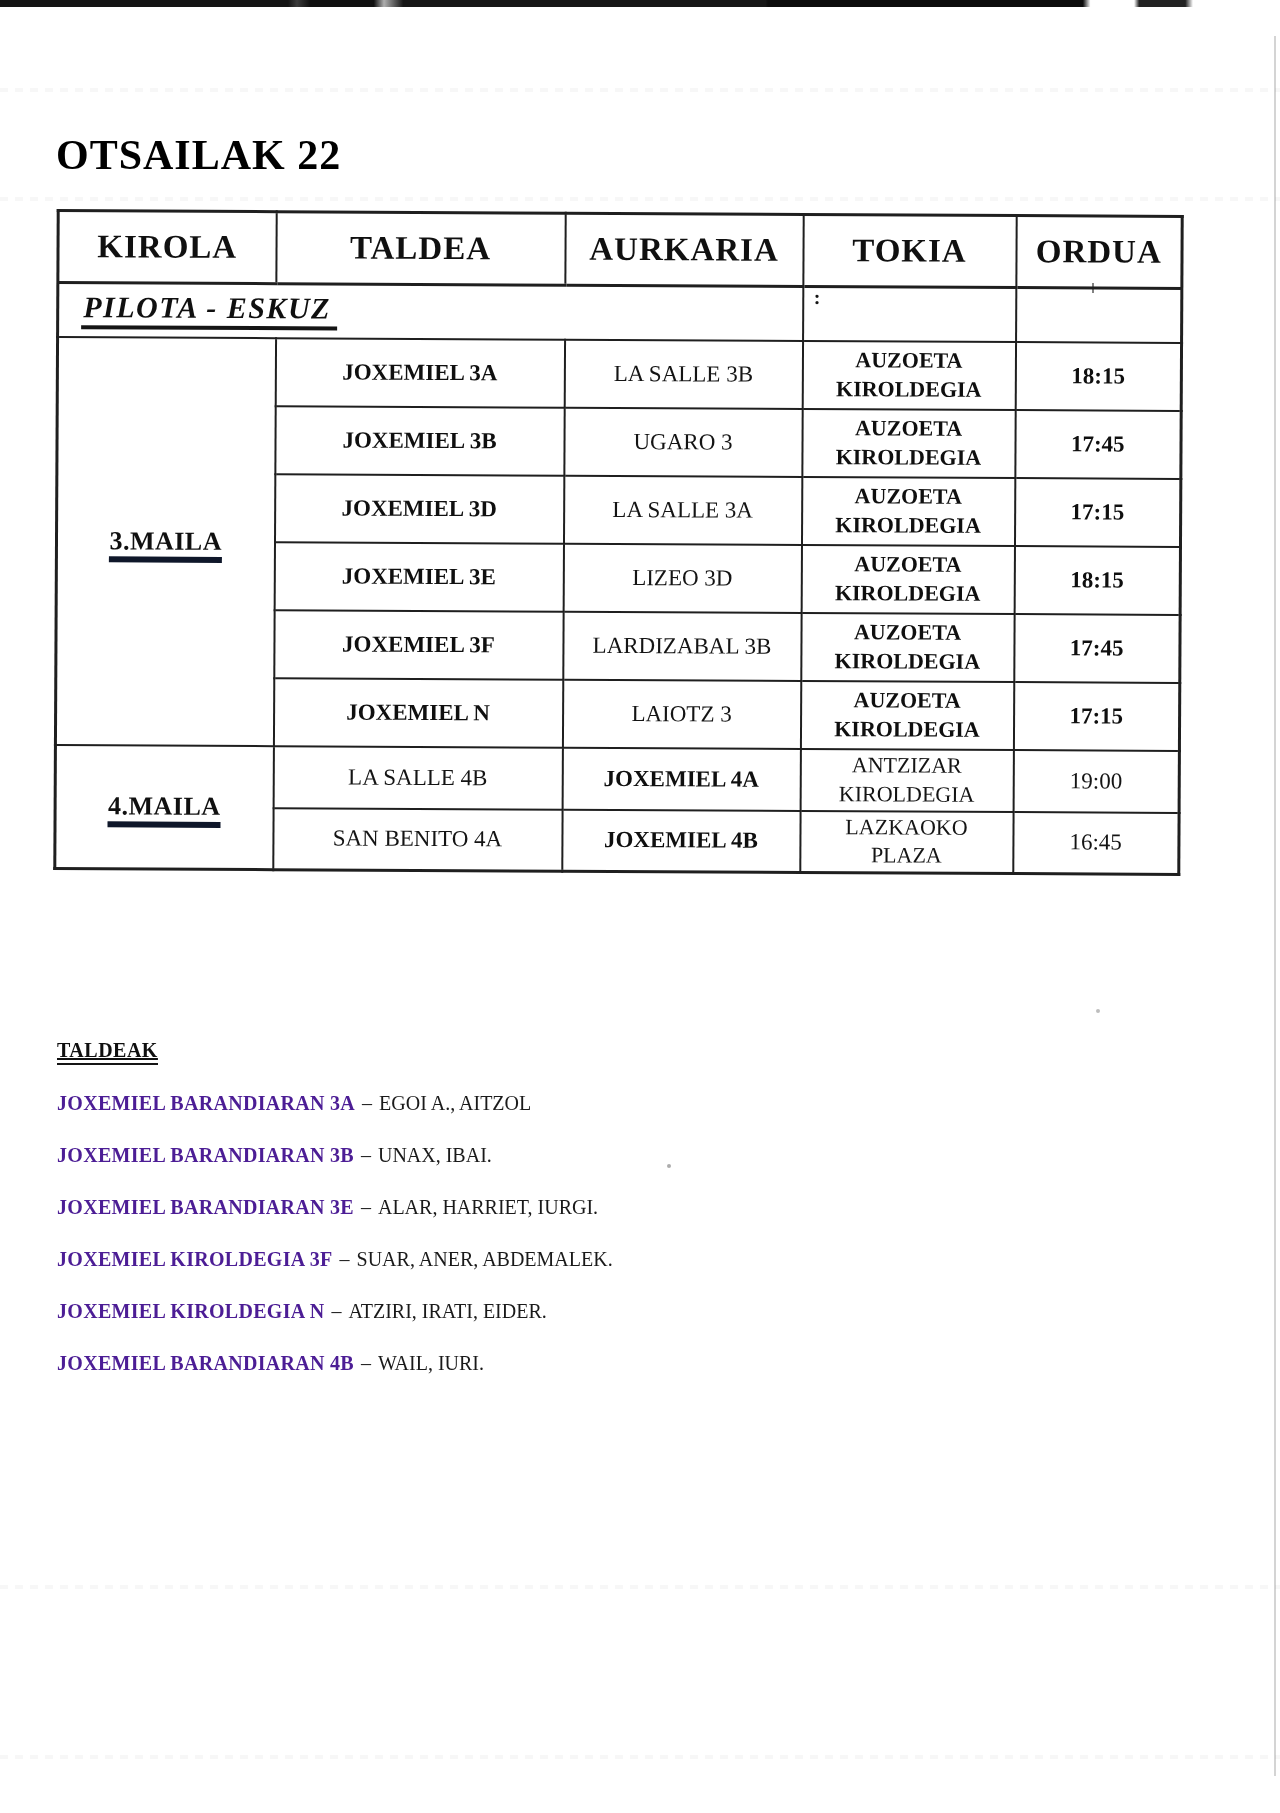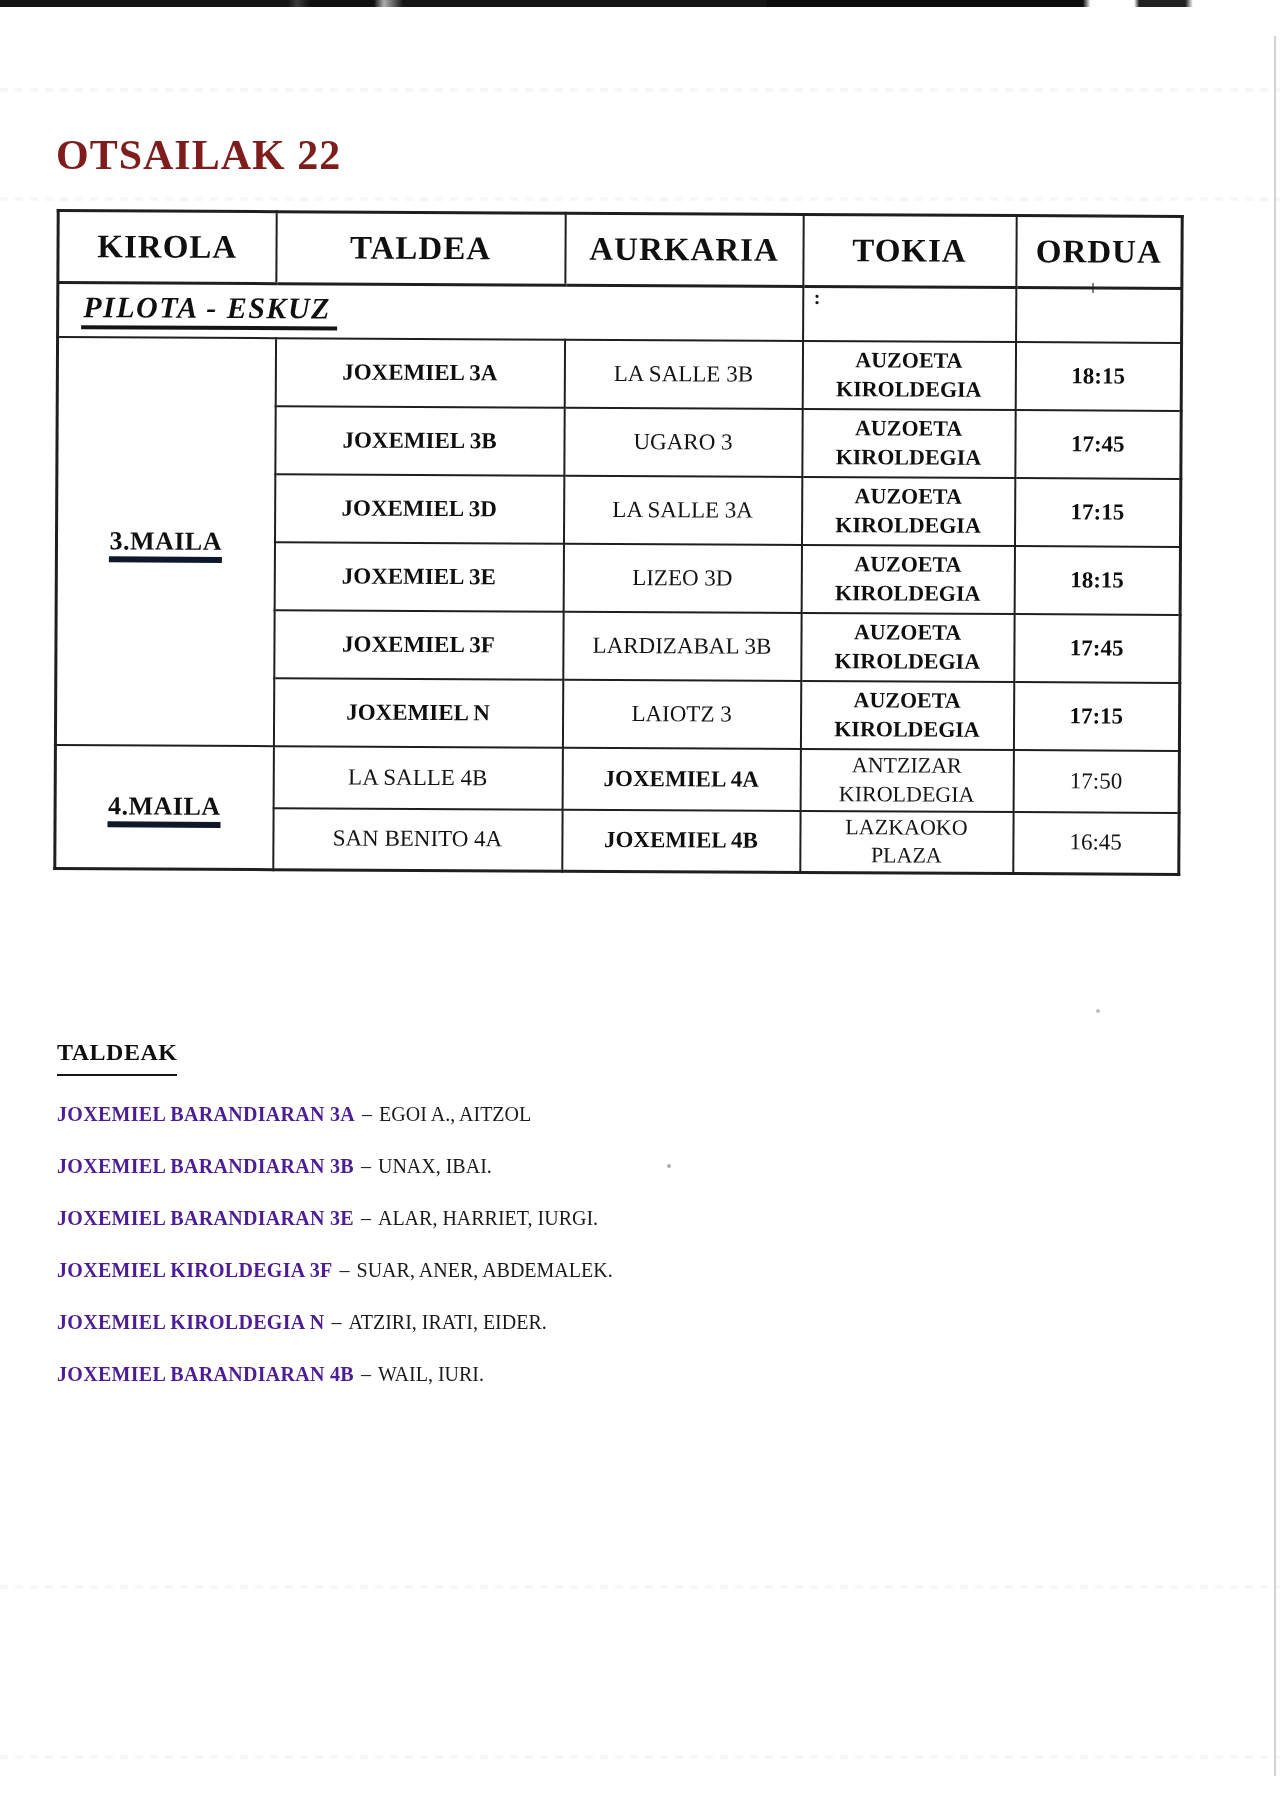--- a/index.html
+++ b/index.html
@@ -31,21 +31,21 @@
     background: rgba(120,120,120,0.32);
   }
   .speck { position: absolute; background: #5a5a5a; }
   .speck-a { left: 1092px; top: 283px; width: 2px; height: 10px; opacity: .75; }
   .speck-b { left: 667px; top: 1164px; width: 4px; height: 4px; border-radius: 50%; opacity: .5; }
   .speck-c { left: 1096px; top: 1009px; width: 4px; height: 4px; border-radius: 50%; opacity: .4; }
 
   
   .page-title {
     position: absolute; left: 56px; top: 131px; margin: 0;
-    font-size: 42px; font-weight: bold; letter-spacing: 1px; color: #7f1d1d;
+    font-size: 42px; font-weight: bold; letter-spacing: 1px; color: #000000;
   }
 
   
   table.schedule {
     position: absolute; left: 55px; top: 212px;
     width: 1124px; border-collapse: collapse; table-layout: fixed;
     border: 3px solid #1f1f1f;
     transform: rotate(0.3deg); transform-origin: 50% 50%;
   }
   .schedule th, .schedule td { border: 2px solid #1f1f1f; overflow: hidden; }
@@ -77,22 +77,22 @@
   }
   td.tokia-cell {
     text-align: center; vertical-align: middle; font-size: 22px;
     white-space: pre-line; line-height: 1.3;
   }
   td.bold { font-weight: bold; color: #0f0f0f; }
 
   
   .teams { position: absolute; left: 57px; top: 1039px; }
   .teams-heading {
-    display: inline-block; font-size: 24px; font-weight: bold; letter-spacing: .5px;
-    border-bottom: 2.5px solid #151515; padding-bottom: 8px; color: #0f0f0f;
+    display: inline-block; font-size: 20px; font-weight: bold; letter-spacing: .5px;
+    border-bottom: 2.5px solid #151515; padding-bottom: 1px; color: #0f0f0f; text-decoration: underline;
   }
   ul.team-list { list-style: none; margin: 27px 0 0 0; padding: 0; }
   li.team-item { margin-bottom: 29px; font-size: 20px; white-space: nowrap; }
   .team-name { font-weight: bold; letter-spacing: .3px; color: #4c1d95; }
   .team-sep { margin: 0 7px; }
   .team-members { font-weight: normal; color: #1a1a1a; }
 </style>
 </head>
 <body>
 
@@ -175,21 +175,21 @@
         <td class="tokia-cell bold">AUZOETA
 KIROLDEGIA</td>
         <td class="ordua-cell bold">17:15</td>
       </tr>
       <tr class="match-row group-1">
         <td rowspan="2" class="kirola-cell"><span class="level-label">4.MAILA</span></td>
         <td class="taldea-cell">LA SALLE 4B</td>
         <td class="aurkaria-cell bold">JOXEMIEL 4A</td>
         <td class="tokia-cell">ANTZIZAR
 KIROLDEGIA</td>
-        <td class="ordua-cell">17:50</td>
+        <td class="ordua-cell">19:00</td>
       </tr>
       <tr class="match-row group-1">
         <td class="taldea-cell">SAN BENITO 4A</td>
         <td class="aurkaria-cell bold">JOXEMIEL 4B</td>
         <td class="tokia-cell">LAZKAOKO
 PLAZA</td>
         <td class="ordua-cell">16:45</td>
       </tr>
     </tbody>
 </table>

